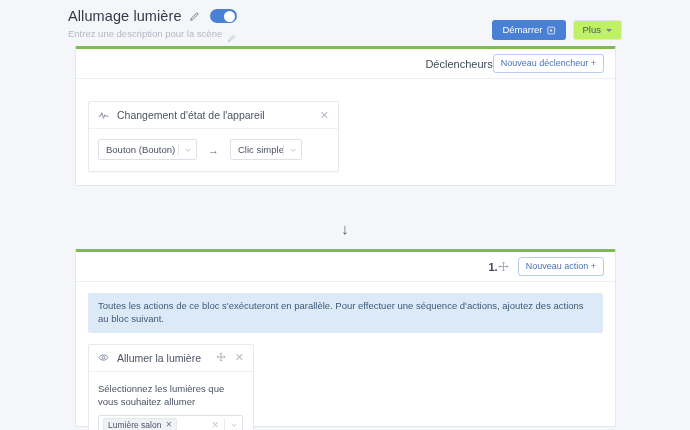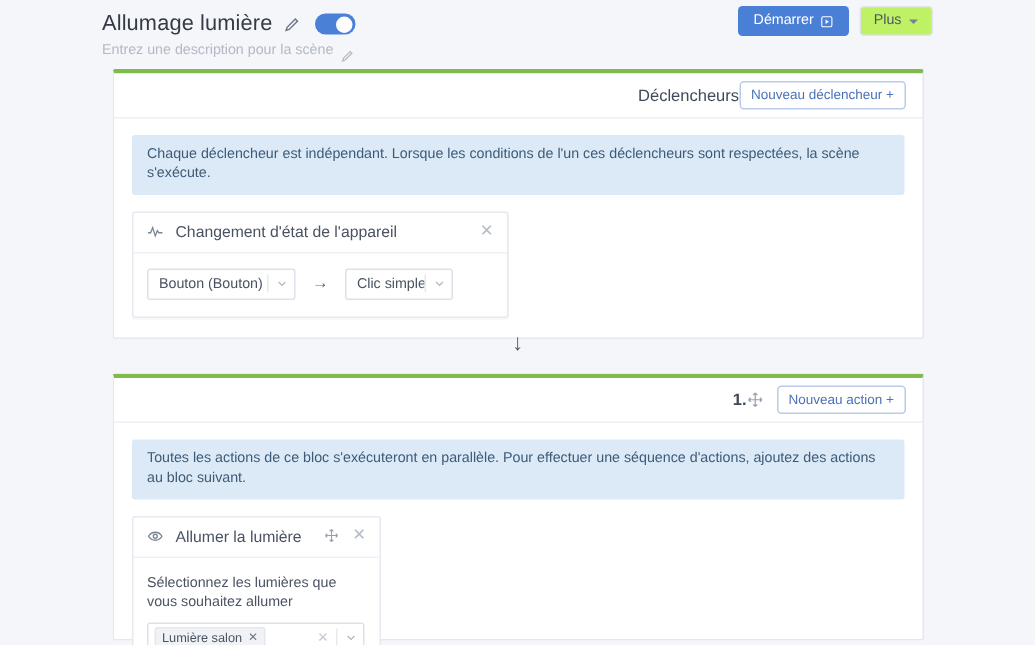--- a/index.html
+++ b/index.html
@@ -24,21 +24,21 @@
     position: relative; display: inline-block; margin-left: 3px;
   }
   .toggle .knob {
     position: absolute; right: 1.5px; top: 1.5px;
     width: 11px; height: 11px; border-radius: 50%; background: #fff;
   }
   .subtitle-row { position: absolute; left: 68px; top: 28px; display: flex; align-items: center; gap: 5px; }
   .subtitle { font-size: 9.5px; color: #b3b9c4; }
   .subtitle-pencil { width: 9px; height: 9px; color: #b3b9c4; }
 
-  .header-actions { position: absolute; right: 68px; top: 4px; display: flex; align-items: center; gap: 7px; }
+  .header-actions { position: absolute; right: 68px; top: 20px; display: flex; align-items: center; gap: 7px; }
   .btn {
     height: 20px; border-radius: 3px; font-size: 9.5px;
     display: inline-flex; align-items: center; gap: 4px;
     padding: 0 9px; cursor: pointer; white-space: nowrap;
     border: 1px solid transparent; line-height: 1;
   }
   .btn-primary { background: #4a7fd6; color: #fff; }
   .btn-success { background: #6cbb46; color: #fff; }
   .btn-default { background: #bef264; color: #4d5666; border-color: #dfe3ea; }
   .btn svg { display: block; }
@@ -168,21 +168,20 @@
     </div>
   </div>
 
   <div class="card" style="top:46px;">
     <div class="card-head">
       <span class="card-head-title">Déclencheurs</span>
       <button class="btn-outline">Nouveau déclencheur +</button>
     </div>
 
     <div class="card-body">
-      <div class="notice">Chaque déclencheur est indépendant. Lorsque les conditions de l'un ces déclencheurs sont respectées, la scène s'exécute.</div>
 
       <div class="inner" style="width:251px;">
         <div class="inner-head">
           <span class="icon-sm">
             <svg viewBox="0 0 16 16" fill="none" stroke="currentColor" stroke-width="1.3" width="11" height="11">
               <path d="M1 9h2.5L5.5 4l2.5 8 2-5 1.5 2H15"></path>
             </svg>
           </span>
           <span class="inner-title">Changement d'état de l'appareil</span>
           <span class="x-btn">✕</span>

